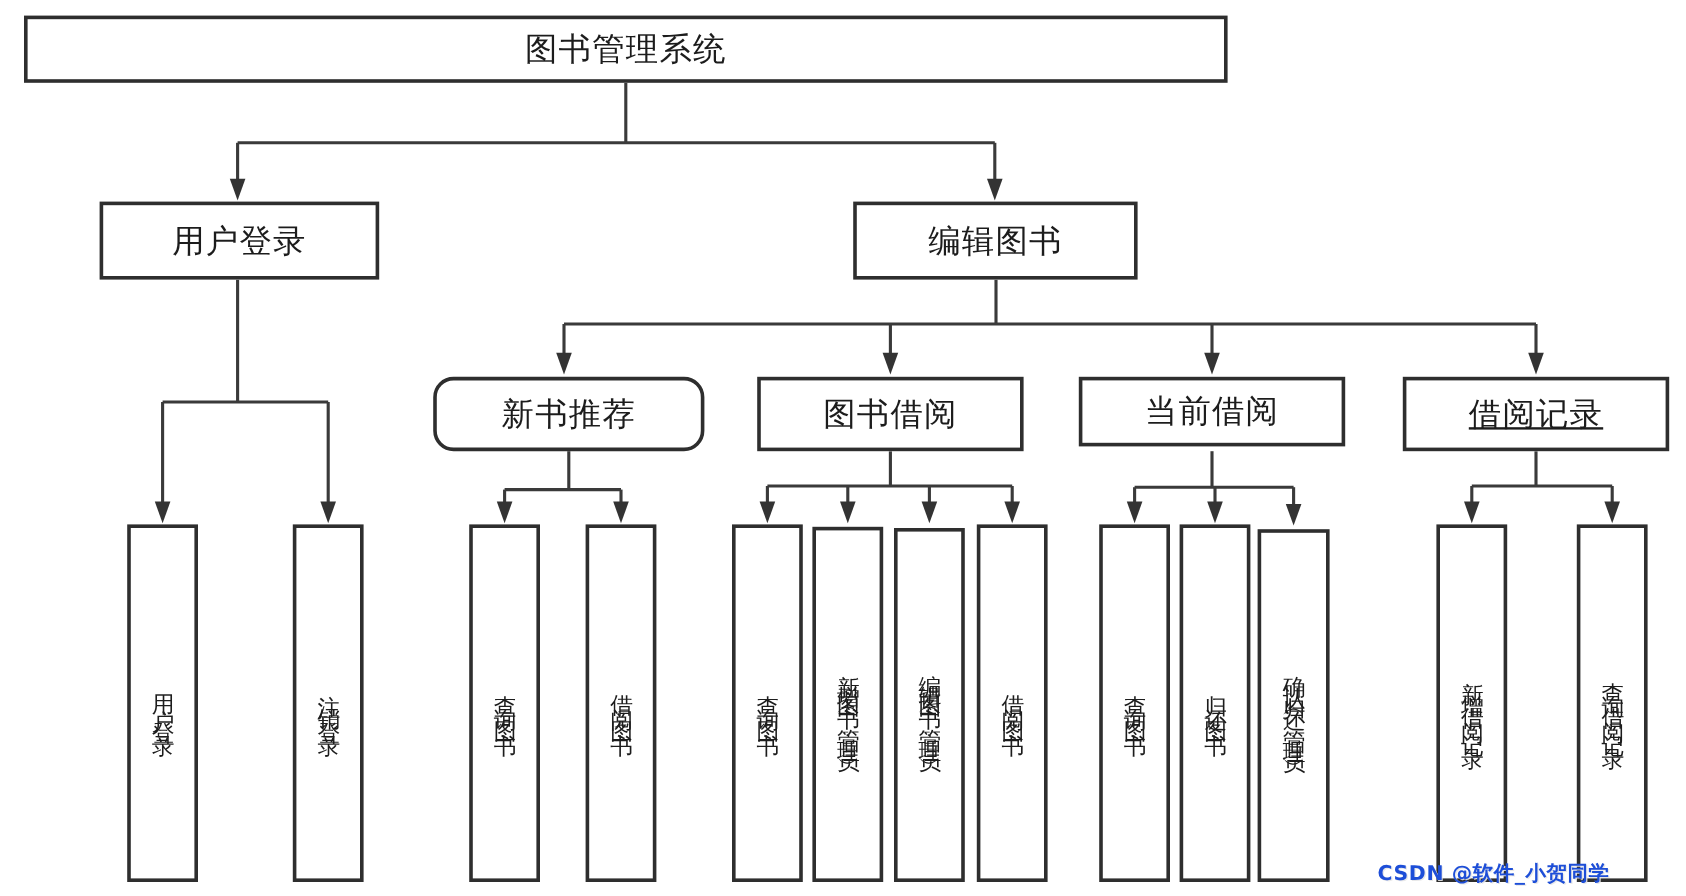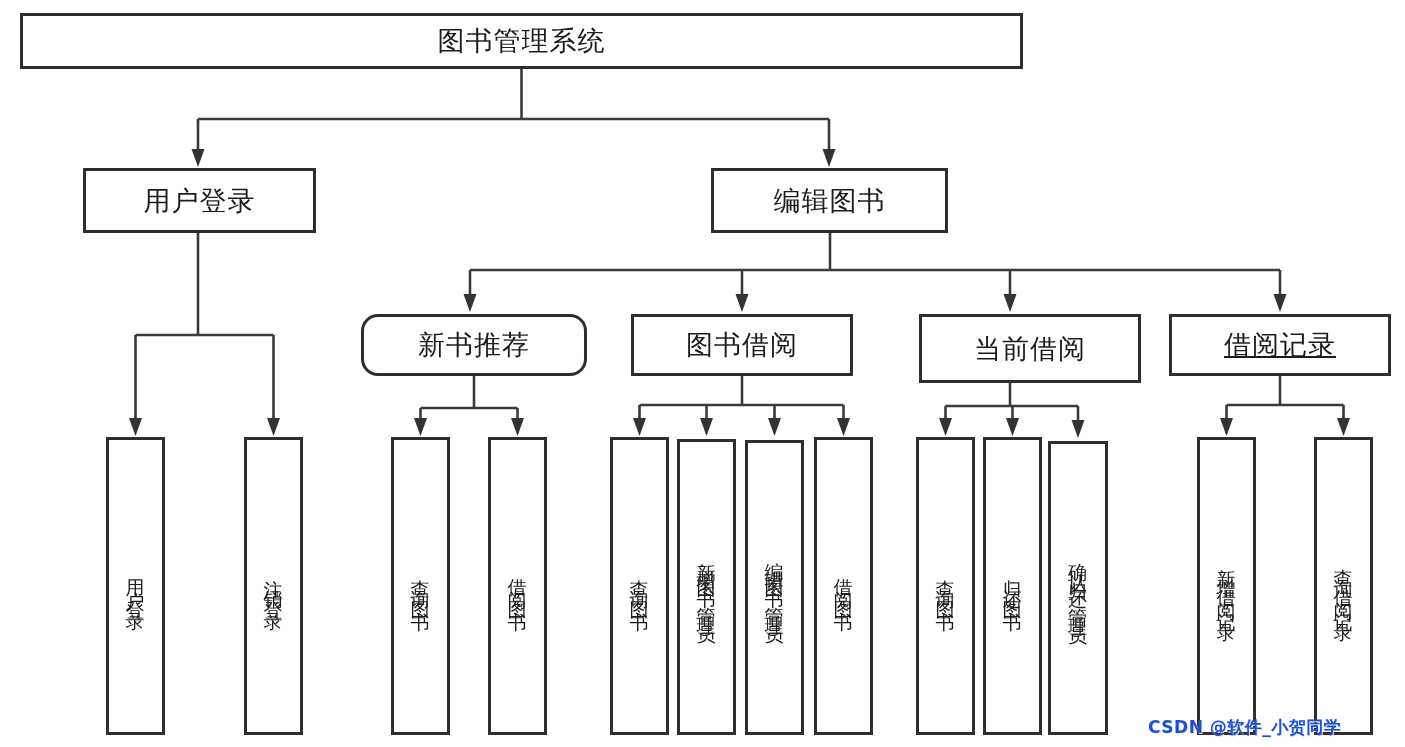--- a/index.html
+++ b/index.html
@@ -26,21 +26,21 @@
     font-size:19px;
     line-height:1;
     letter-spacing:11px;
   }
   
   .n-root{left:20px;top:13px;width:1003px;height:56px;}
   .n-login{left:83px;top:168px;width:233px;height:65px;}
   .n-mgmt{left:711px;top:168px;width:237px;height:65px;}
   .n-g1{left:361px;top:314px;width:226px;height:62px;border-radius:17px;}
   .n-g2{left:631px;top:314px;width:222px;height:62px;}
-  .n-g3{left:899px;top:314px;width:222px;height:69px;margin-left:20px;}
+  .n-g3{left:899px;top:314px;width:222px;height:58px;}
   .n-g4{left:1169px;top:314px;width:222px;height:62px;text-decoration:underline;}
   .n-l1a{left:106px;top:437px;width:59px;height:298px;}
   .n-l1b{left:244px;top:437px;width:59px;height:298px;}
   .n-l2a{left:391px;top:437px;width:59px;height:298px;}
   .n-l2b{left:488px;top:437px;width:59px;height:298px;}
   .n-l3a{left:610px;top:437px;width:59px;height:298px;}
   .n-l3b{left:677px;top:439px;width:59px;height:296px;}
   .n-l3c{left:745px;top:440px;width:59px;height:295px;}
   .n-l3d{left:814px;top:437px;width:59px;height:298px;}
   .n-l4a{left:916px;top:437px;width:59px;height:298px;}

